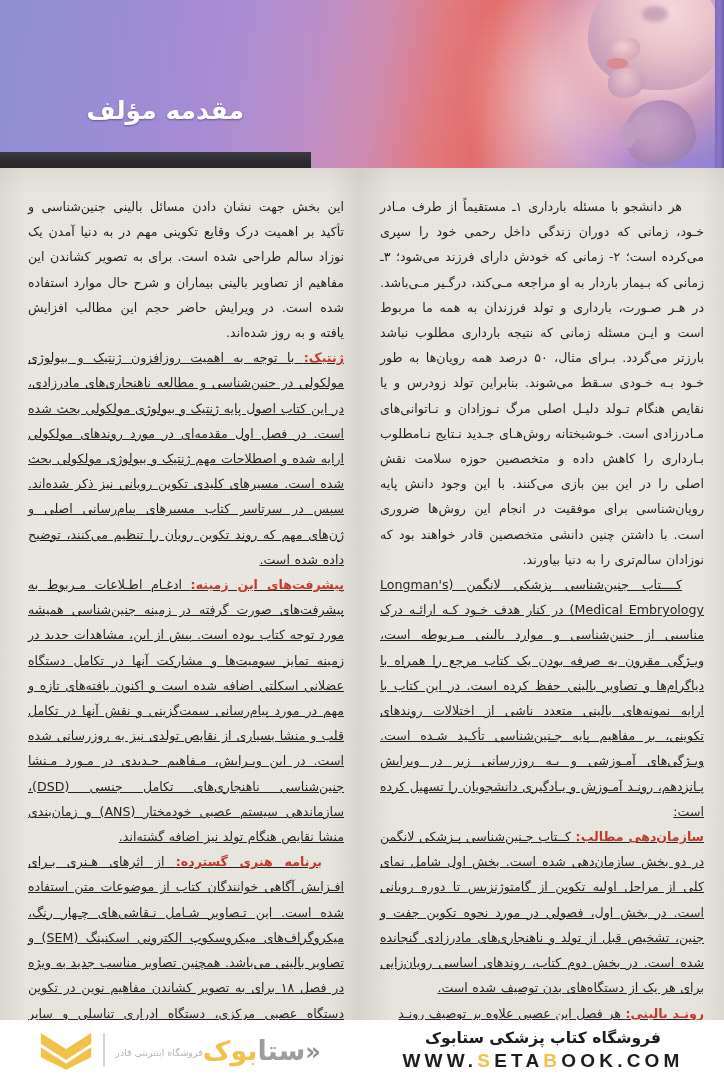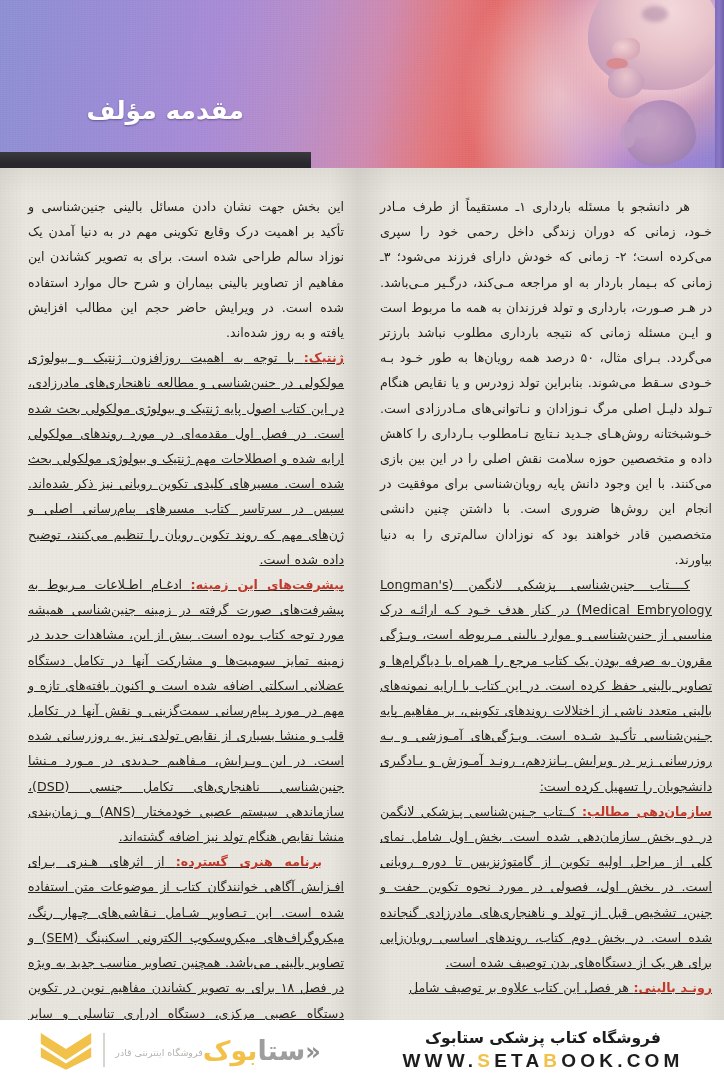--- a/index.html
+++ b/index.html
@@ -184,21 +184,21 @@
     inset: 0;
     display: flex;
     flex-direction: row;
     direction: rtl;
   }
   .col {
     box-sizing: border-box;
     width: 362px;
     padding: 26px 24px 6px 24px;
   }
-  .col.right { padding-right: 12px; padding-left: 18px; }
+  .col.right { padding-right: 20px; padding-left: 18px; }
   .col.left  { padding-right: 18px; padding-left: 28px; }
 
   p.para {
     margin: 0 0 0 0;
     direction: rtl;
     text-align: justify;
     text-justify: inter-word;
     font-family: "DejaVu Sans", "Liberation Sans", sans-serif;
     font-size: 12.6px;
     line-height: 25.2px;
@@ -338,21 +338,21 @@
     <div class="columns">
 
       <div class="col right">
 
         <p class="para"><span class="indent"></span><span>هر دانشجو با مسئله بارداری ۱ـ مستقیماً از طرف مـادر خـود، زمانی که دوران زندگی داخل رحمی خود را سپری می‌کرده است؛ ۲- زمانی که خودش دارای فرزند می‌شود؛ ۳ـ زمانی که بـیمار باردار به او مراجعه مـی‌کند، درگـیر مـی‌باشد. در هـر صـورت، بارداری و تولد فرزندان به همه ما مربوط است و ایـن مسئله زمانی که نتیجه بارداری مطلوب نباشد بارزتر می‌گردد. بـرای مثال، ۵۰ درصد همه رویان‌ها به طور خـود بـه خـودی سـقط می‌شوند. بنابراین تولد زودرس و یا نقایص هنگام تـولد دلیـل اصلی مرگ نـوزادان و نـاتوانی‌های مـادرزادی است. خـوشبختانه روش‌هـای جـدید نـتایج نـامطلوب بـارداری را کاهش داده و متخصصین حوزه سلامت نقش اصلی را در این بین بازی می‌کنند. با این وجود دانش پایه رویان‌شناسی برای موفقیت در انجام این روش‌ها ضروری است. با داشتن چنین دانشی متخصصین قادر خواهند بود که نوزادان سالم‌تری را به دنیا بیاورند.</span></p>
 
         <p class="para"><span class="indent"></span><span>کــــتاب جنین‌شناسی پزشکی لانگمن (Longman's Medical Embryology) در کنار هدف خـود کـه ارائـه درک مناسبی از جنین‌شناسی و موارد بالینی مـربوطه است، ویـژگی مقرون به صرفه بودن یک کتاب مرجع را همراه با دیاگرام‌ها و تصاویر بالینی حفظ کرده است. در این کتاب با ارایه نمونه‌های بالینی متعدد ناشی از اختلالات روندهای تکوینی، بر مفاهیم پایه جـنین‌شناسی تأکـید شـده است. ویـژگی‌های آمـوزشی و بـه روزرسانی زیر در ویرایش پـانزدهم، رونـد آمـوزش و یـادگیری دانشجویان را تسهیل کرده است:</span></p>
 
         <p class="para"><span class="hd">سازمان‌دهی مطالب:</span> <span>کــتاب جـنین‌شناسی پـزشکی لانگمن در دو بخش سازمان‌دهی شده است. بخش اول شامل نمای کلی از مراحل اولیه تکوین از گامتوژنزیس تا دوره رویانی است. در بخش اول، فصولی در مورد نحوه تکوین جفت و جنین، تشخیص قبل از تولد و ناهنجاری‌های مادرزادی گنجانده شده است. در بخش دوم کتاب، روندهای اساسی رویان‌زایی برای هر یک از دستگاه‌های بدن توصیف شده است.</span></p>
 
-        <p class="para"><span class="hd">رونـد بالینی:</span> <span>هر فصل این کتاب علاوه بر توصیف شامل</span></p>
+        <p class="para"><span class="hd">رونـد بالینی:</span> <span>هر فصل این عصبی علاوه بر توصیف رونـد</span></p>
 
       </div>
 
       <div class="col left">
 
         <p class="para"><span>این بخش جهت نشان دادن مسائل بالینی جنین‌شناسی و تأکید بر اهمیت درک وقایع تکوینی مهم در به دنیا آمدن یک نوزاد سالم طراحی شده است. برای به تصویر کشاندن این مفاهیم از تصاویر بالینی بیماران و شرح حال موارد استفاده شده است. در ویرایش حاضر حجم این مطالب افزایش یافته و به روز شده‌اند.</span></p>
 
         <p class="para"><span class="hd">ژنتیک:</span> <span>با توجه به اهمیت روزافزون ژنتیک و بیولوژی مولکولی در جنین‌شناسی و مطالعه ناهنجاری‌های مادرزادی، در این کتاب اصول پایه ژنتیک و بیولوژی مولکولی بحث شده است. در فصل اول مقدمه‌ای در مورد روندهای مولکولی ارایه شده و اصطلاحات مهم ژنتیک و بیولوژی مولکولی بحث شده است. مسیرهای کلیدی تکوین رویانی نیز ذکر شده‌اند. سپس در سرتاسر کتاب مسیرهای پیام‌رسانی اصلی و ژن‌های مهم که روند تکوین رویان را تنظیم می‌کنند، توضیح داده شده است.</span></p>
 
         <p class="para"><span class="hd">پیشرفت‌های این زمینه:</span> <span>ادغـام اطـلاعات مـربوط به پیشرفت‌های صورت گرفته در زمینه جنین‌شناسی همیشه مورد توجه کتاب بوده است. پیش از این، مشاهدات جدید در زمینه تمایز سومیت‌ها و مشارکت آنها در تکامل دستگاه عضلانی اسکلتی اضافه شده است و اکنون یافته‌های تازه و مهم در مورد پیام‌رسانی سمت‌گزینی و نقش آنها در تکامل قلب و منشا بسیاری از نقایص تولدی نیز به روزرسانی شده است. در این ویـرایش، مـفاهیم جـدیدی در مـورد مـنشا جنین‌شناسی ناهنجاری‌های تکامل جنسی (DSD)، سازماندهی سیستم عصبی خودمختار (ANS) و زمان‌بندی منشا نقایص هنگام تولد نیز اضافه گشته‌اند.</span></p>

